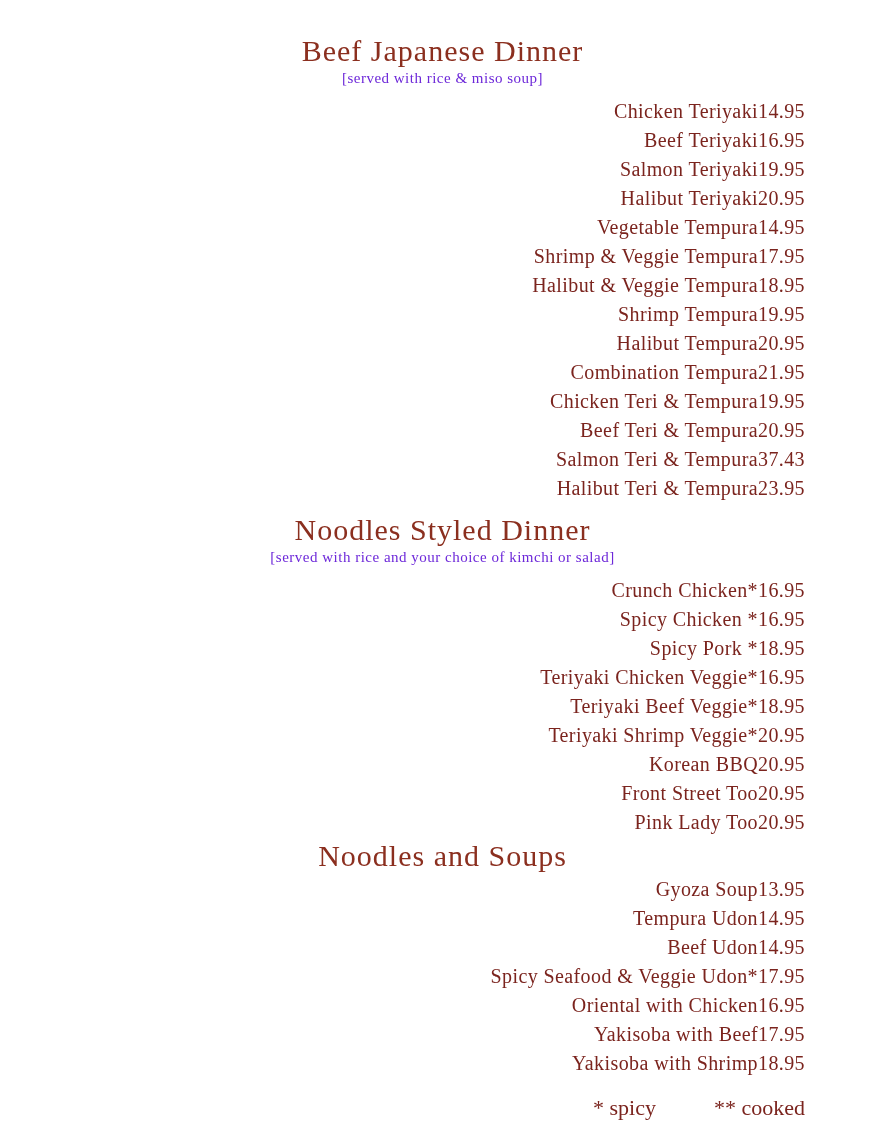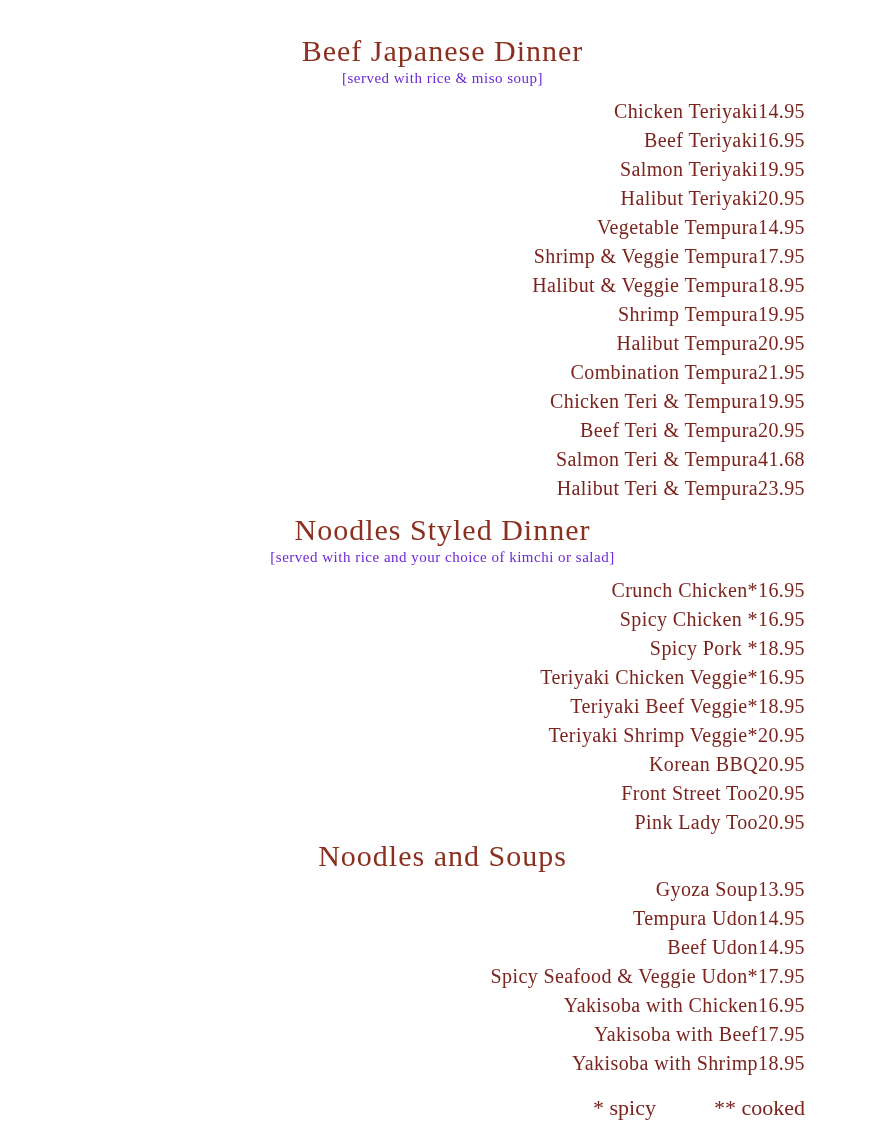--- a/index.html
+++ b/index.html
@@ -116,21 +116,21 @@
     <div class="row">
       <span class="iname">Chicken Teri &amp; Tempura</span>
       <span class="iprice">19.95</span>
     </div>
     <div class="row">
       <span class="iname">Beef Teri &amp; Tempura</span>
       <span class="iprice">20.95</span>
     </div>
     <div class="row">
       <span class="iname">Salmon Teri &amp; Tempura</span>
-      <span class="iprice">41.68</span>
+      <span class="iprice">37.43</span>
     </div>
     <div class="row">
       <span class="iname">Halibut Teri &amp; Tempura</span>
       <span class="iprice">23.95</span>
     </div>
   </div>
 
   <h1 class="section-title second">Noodles Styled Dinner</h1>
   <div class="section-subtitle">[served with rice and your choice of kimchi or salad]</div>
   <div class="rows">
@@ -184,21 +184,21 @@
     </div>
     <div class="row">
       <span class="iname">Beef Udon</span>
       <span class="iprice">14.95</span>
     </div>
     <div class="row">
       <span class="iname">Spicy Seafood &amp; Veggie Udon*</span>
       <span class="iprice">17.95</span>
     </div>
     <div class="row">
-      <span class="iname">Yakisoba with Chicken</span>
+      <span class="iname">Oriental with Chicken</span>
       <span class="iprice">16.95</span>
     </div>
     <div class="row">
       <span class="iname">Yakisoba with Beef</span>
       <span class="iprice">17.95</span>
     </div>
     <div class="row">
       <span class="iname">Yakisoba with Shrimp</span>
       <span class="iprice">18.95</span>
     </div>

